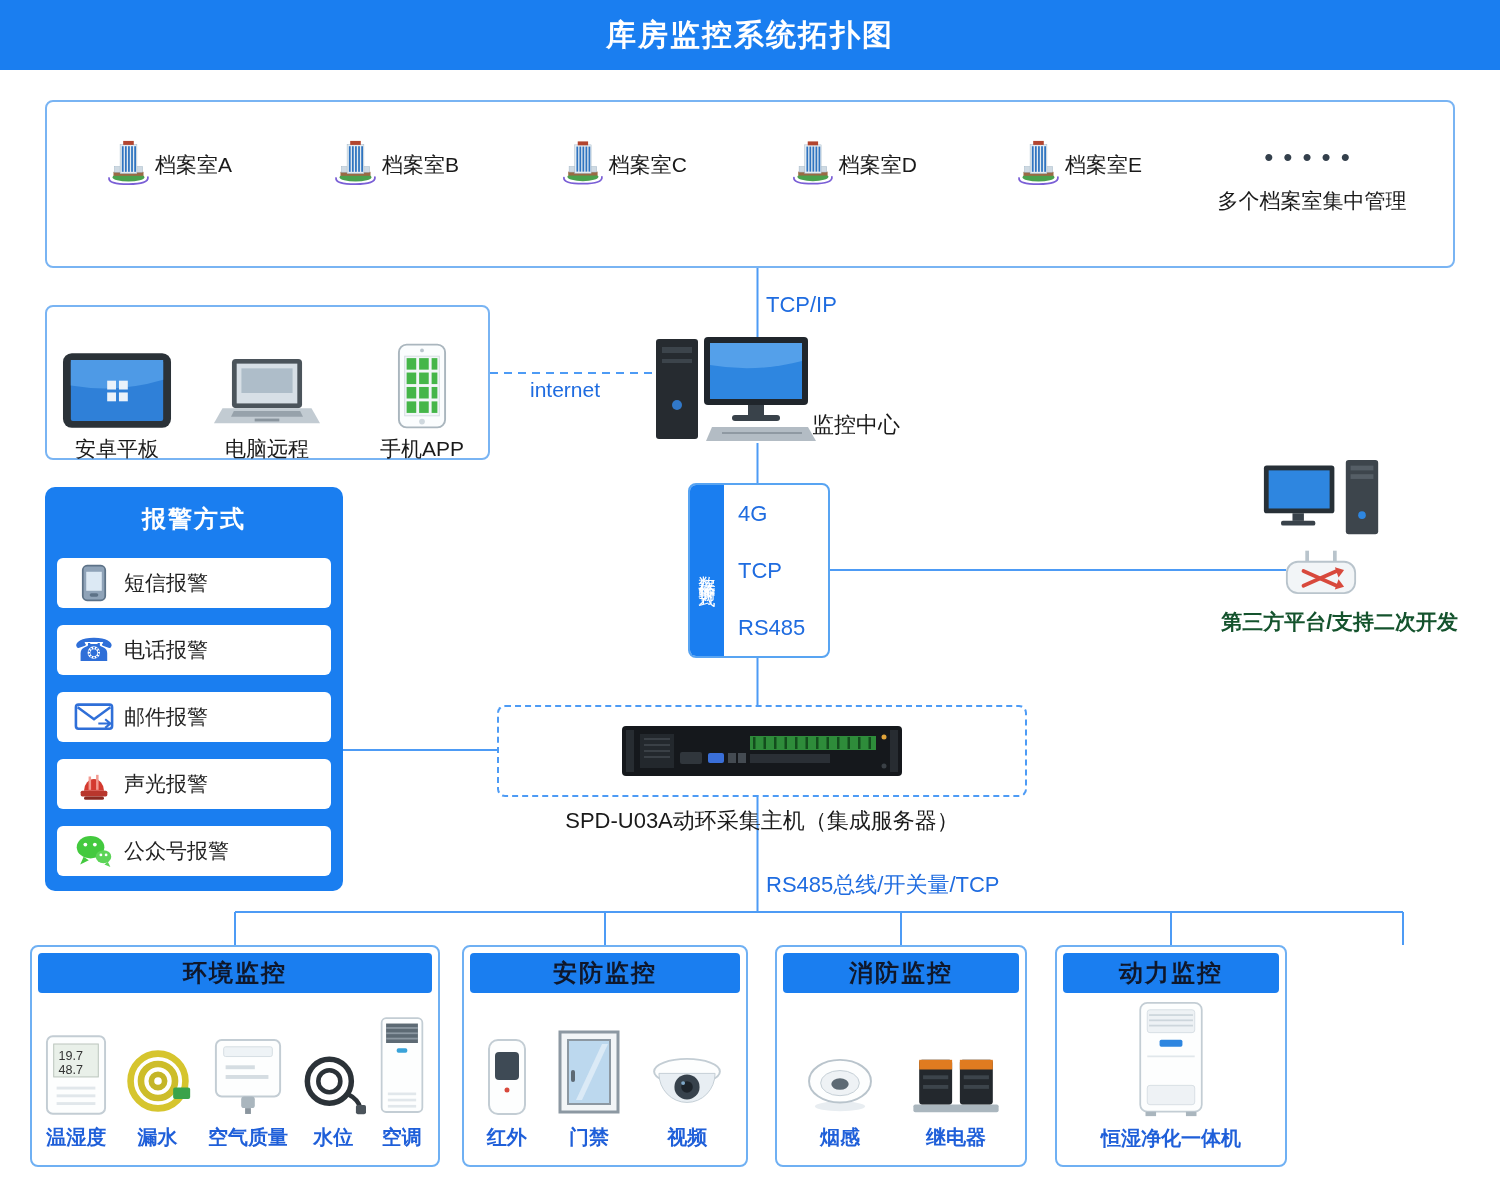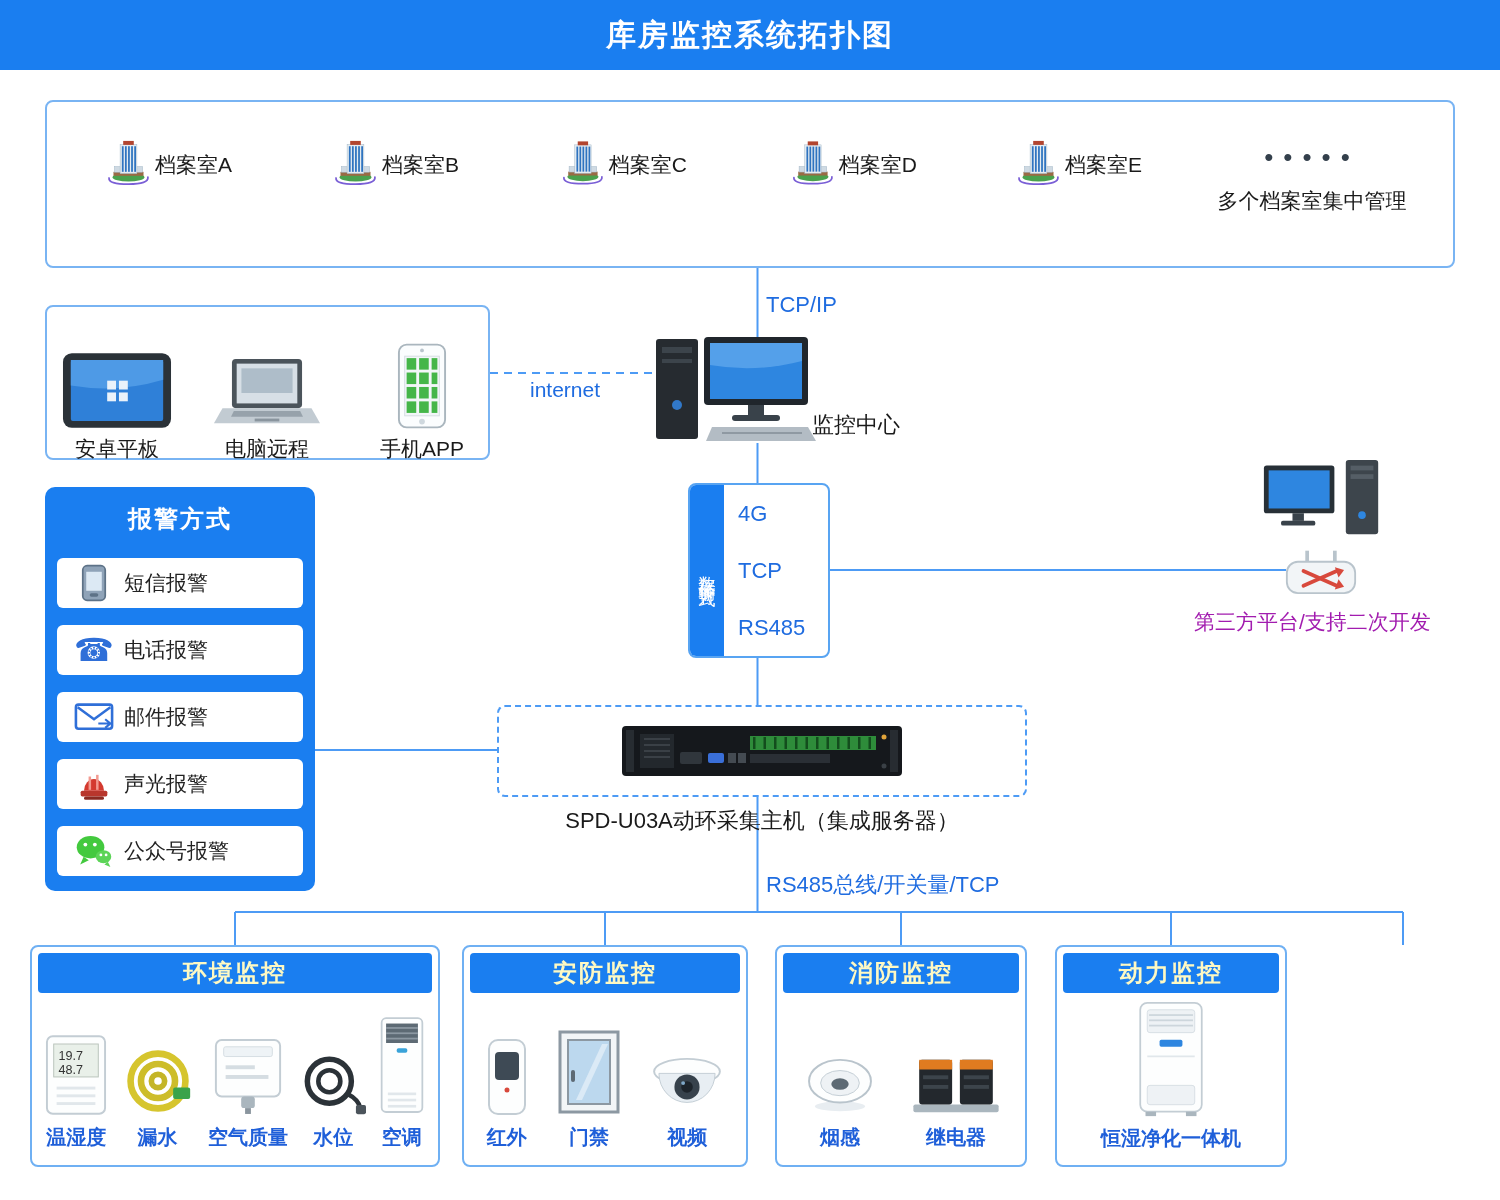--- a/index.html
+++ b/index.html
@@ -30,39 +30,39 @@
 
   .blue-note{ color:var(--link); font-size:22px; white-space:nowrap; }
 
   .trans-box{ left:688px; top:483px; width:142px; height:175px; border:2px solid #58a4f2; border-radius:8px;
               background:#fff; display:flex; overflow:hidden; }
   .trans-strip{ width:34px; background:var(--accent); color:#fff; writing-mode:vertical-rl; text-orientation:upright;
                 display:flex; align-items:center; justify-content:center; font-size:17px; letter-spacing:3px; }
   .trans-opts{ flex:1; display:flex; flex-direction:column; justify-content:space-around; align-items:flex-start;
                padding-left:14px; color:var(--link); font-size:22px; }
 
-  .alarm-panel{ left:45px; top:487px; width:270px; height:404px; background:var(--accent); border-radius:10px;
+  .alarm-panel{ left:45px; top:487px; width:298px; height:404px; background:var(--accent); border-radius:10px;
                 display:flex; flex-direction:column; padding:10px 12px 14px; }
   .alarm-title{ height:44px; display:flex; align-items:center; justify-content:center; color:#fff;
                 font-size:24px; font-weight:700; letter-spacing:2px; }
   .alarm-item{ height:50px; margin-top:17px; background:#fff; border-radius:6px; display:flex; align-items:center;
                padding-left:14px; gap:7px; }
   .alarm-item:first-of-type{ margin-top:6px; }
   .alarm-icon{ width:46px; display:flex; align-items:center; justify-content:center; }
   .alarm-label{ font-size:21px; color:#222; }
   .glyph-phone{ font-size:32px; color:#2f6fd8; line-height:1; }
 
   .host-box{ left:497px; top:705px; width:530px; height:92px; border:2px dashed var(--line); border-radius:8px;
              display:flex; align-items:center; justify-content:center; background:#fff; }
   .host-label{ left:497px; top:806px; width:530px; text-align:center; font-size:22px; color:#1a1a1a; }
 
-  .third-label{ left:1194px; top:608px; width:264px; text-align:left; font-size:21px; color:#a21caf; }
+  .third-label{ left:1194px; top:608px; width:264px; text-align:right; font-size:21px; color:#14532d;font-weight:bold; }
 
   .cat{ border:2px solid #6fb0f3; border-radius:8px; background:#fff; padding:6px; display:flex; flex-direction:column; }
-  .cat-head{ background:var(--accent); color:#fef9c3; border-radius:4px; height:40px; flex:0 0 40px; display:flex;
+  .cat-head{ background:var(--accent); color:#0f172a; border-radius:4px; height:40px; flex:0 0 40px; display:flex;
              align-items:center; justify-content:center; font-size:24px; font-weight:700; letter-spacing:2px; }
   .cat-body{ flex:1; display:flex; justify-content:space-around; align-items:stretch; padding:8px 2px 8px; }
   .cat-item{ display:flex; flex-direction:column; align-items:center; justify-content:flex-end; gap:8px; }
   .cat-label{ color:var(--catlab); font-weight:700; font-size:20px; white-space:nowrap; }
 </style>
 </head>
 <body>
 
 <div class="canvas">
 

